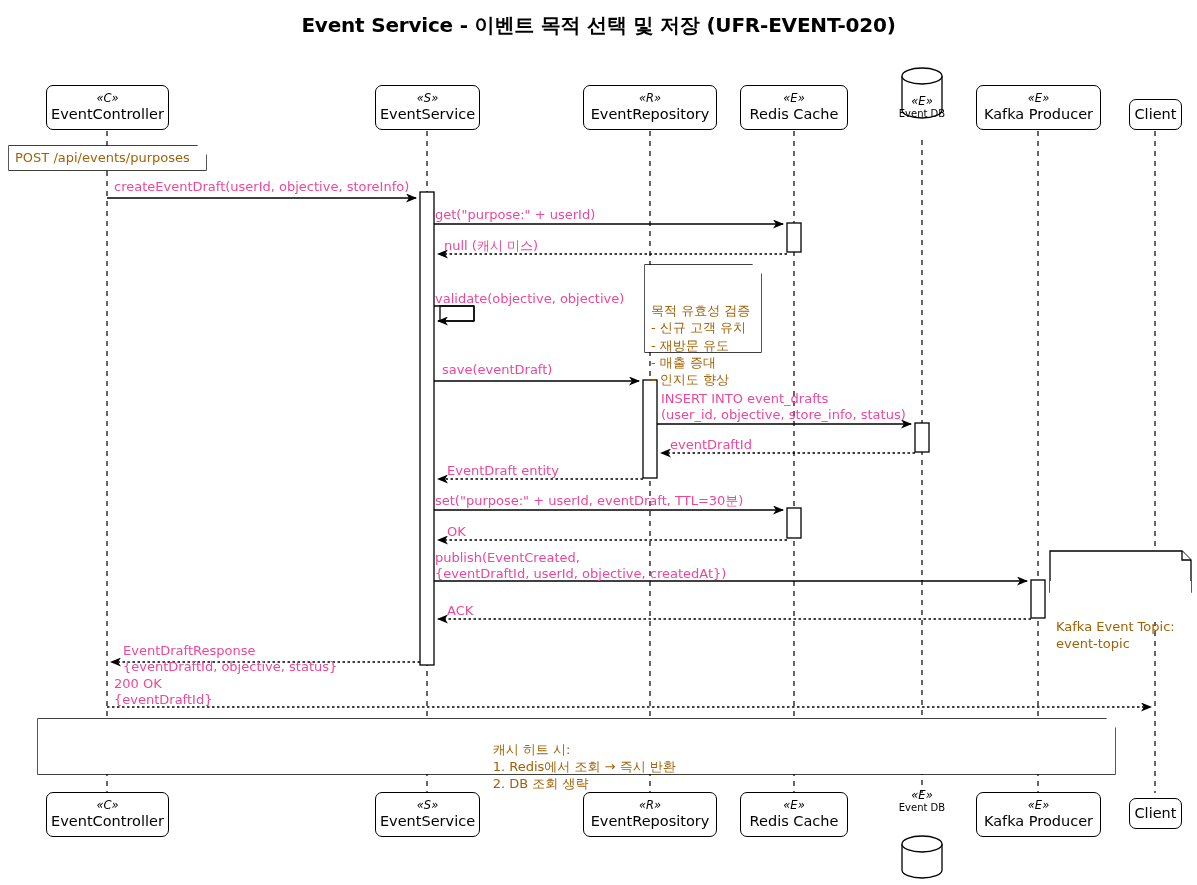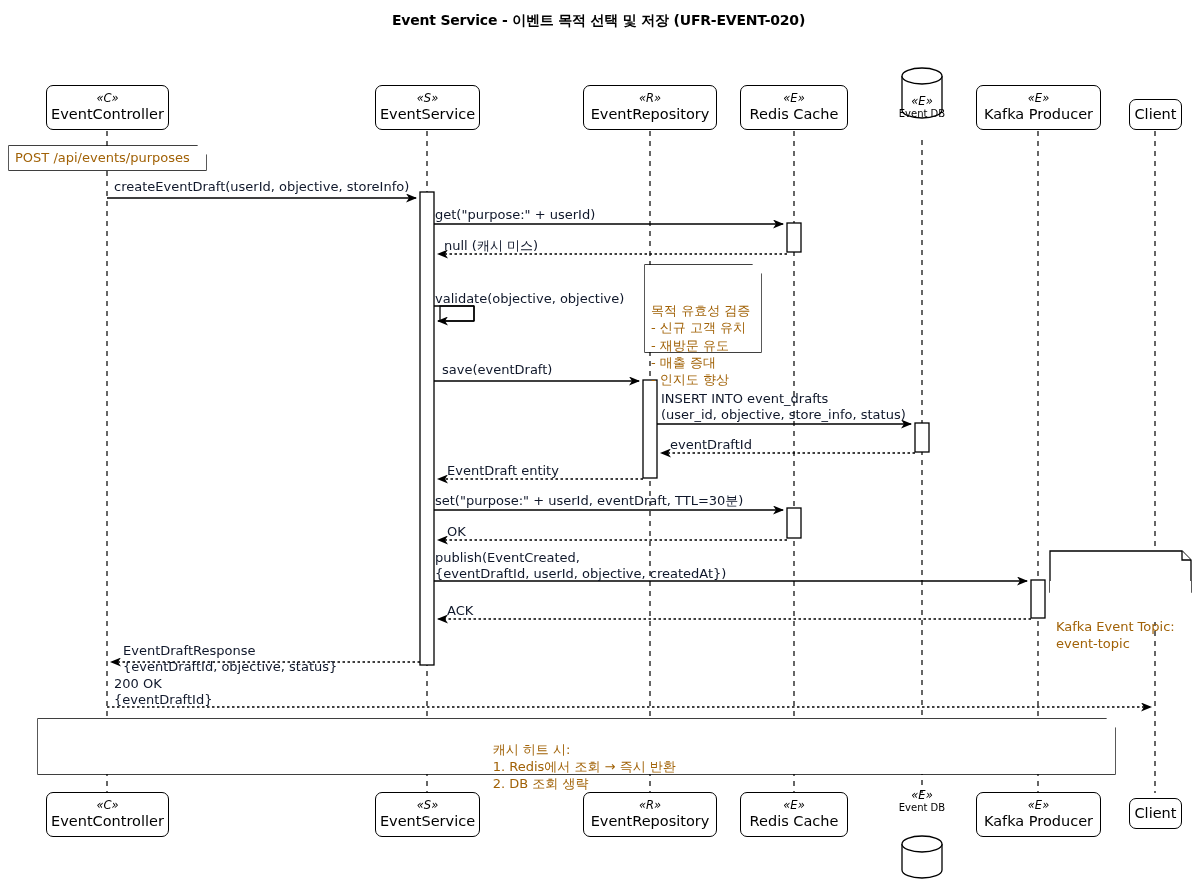--- a/index.html
+++ b/index.html
@@ -18,21 +18,21 @@
     width: 1197px;
     height: 885px;
     background: #ffffff;
   }
   #diagram-title {
     position: absolute;
     left: 0;
     top: 12px;
     width: 1197px;
     text-align: center;
-    font-size: 14px;
+    font-size: 20px;
     font-weight: bold;
     color: #000000;
     letter-spacing: -0.2px;
   }
   .svg-layer {
     position: absolute;
     left: 0;
     top: 0;
   }
   .participant {
@@ -72,21 +72,21 @@
     font-size: 11.5px;
     display: block;
   }
   .db-label .pname {
     font-size: 10px;
     display: block;
   }
   .msg-label {
     position: absolute;
     font-size: 13px;
-    color: #0f172a;
+    color: #ec4899;
     white-space: pre;
     line-height: 1.22;
   }
   .note {
     position: absolute;
     box-sizing: border-box;
     background: #ffffff;
     color: #a16207;
     font-size: 13px;
     line-height: 1.32;

